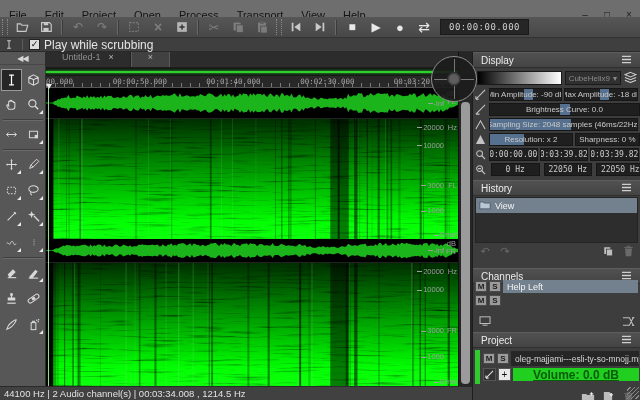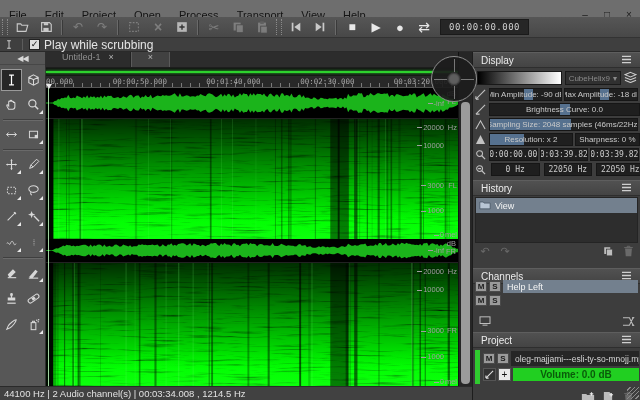--- a/index.html
+++ b/index.html
@@ -113,21 +113,21 @@
   .fic{width:20px;height:14px;display:flex;align-items:center;justify-content:center;font-size:11px;}
   .fic.dis{opacity:.35;}
   .ms{width:12px;height:11px;background:#9a9a9a;border:1px solid #4a4a4a;color:#1c1c1c;font-size:8px;
       font-weight:bold;display:flex;align-items:center;justify-content:center;box-sizing:border-box;}
   .chname{flex:1;height:13px;display:flex;align-items:center;padding-left:4px;background:#73808e;
           color:#f4f4f4;font-size:9px;}
   .lstrip{position:absolute;width:5px;background:#2fcb2f;}
   .lname{flex:1;height:15px;display:flex;align-items:center;padding-left:4px;background:#262626;
          color:#d6d6d6;font-size:8.5px;white-space:nowrap;overflow:hidden;}
   .vol{flex:1;height:13px;background:#21cf21;display:flex;align-items:center;justify-content:center;}
-  .vol .txt{font-size:10px;color:#0a5c0a;font-weight:bold;}
+  .vol .txt{font-size:12px;color:#0a5c0a;font-weight:bold;text-decoration:underline;}
   .plusbtn{width:13px;height:13px;background:#e8e8e8;border:1px solid #555;color:#111;font-size:10px;
            line-height:11px;text-align:center;box-sizing:border-box;}
   .licbtn{width:13px;height:13px;background:#333;border:1px solid #555;color:#ddd;display:flex;
           align-items:center;justify-content:center;box-sizing:border-box;}
   .grip{position:absolute;right:1px;bottom:1px;width:12px;height:12px;
         background:repeating-linear-gradient(135deg,transparent 0 2px,#8a8a8a 2px 3px);}
 
   
   .statusbar{position:absolute;left:0;top:386px;width:472px;height:14px;background:#414141;
              border-top:1px solid #2a2a2a;box-sizing:border-box;display:flex;align-items:center;}

